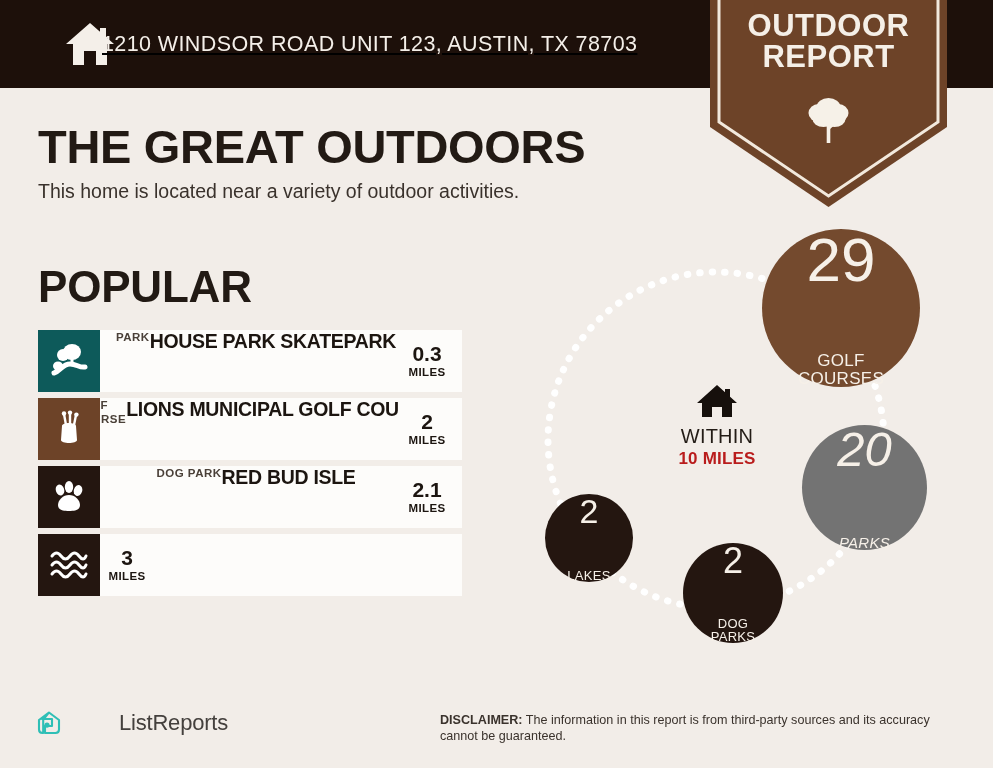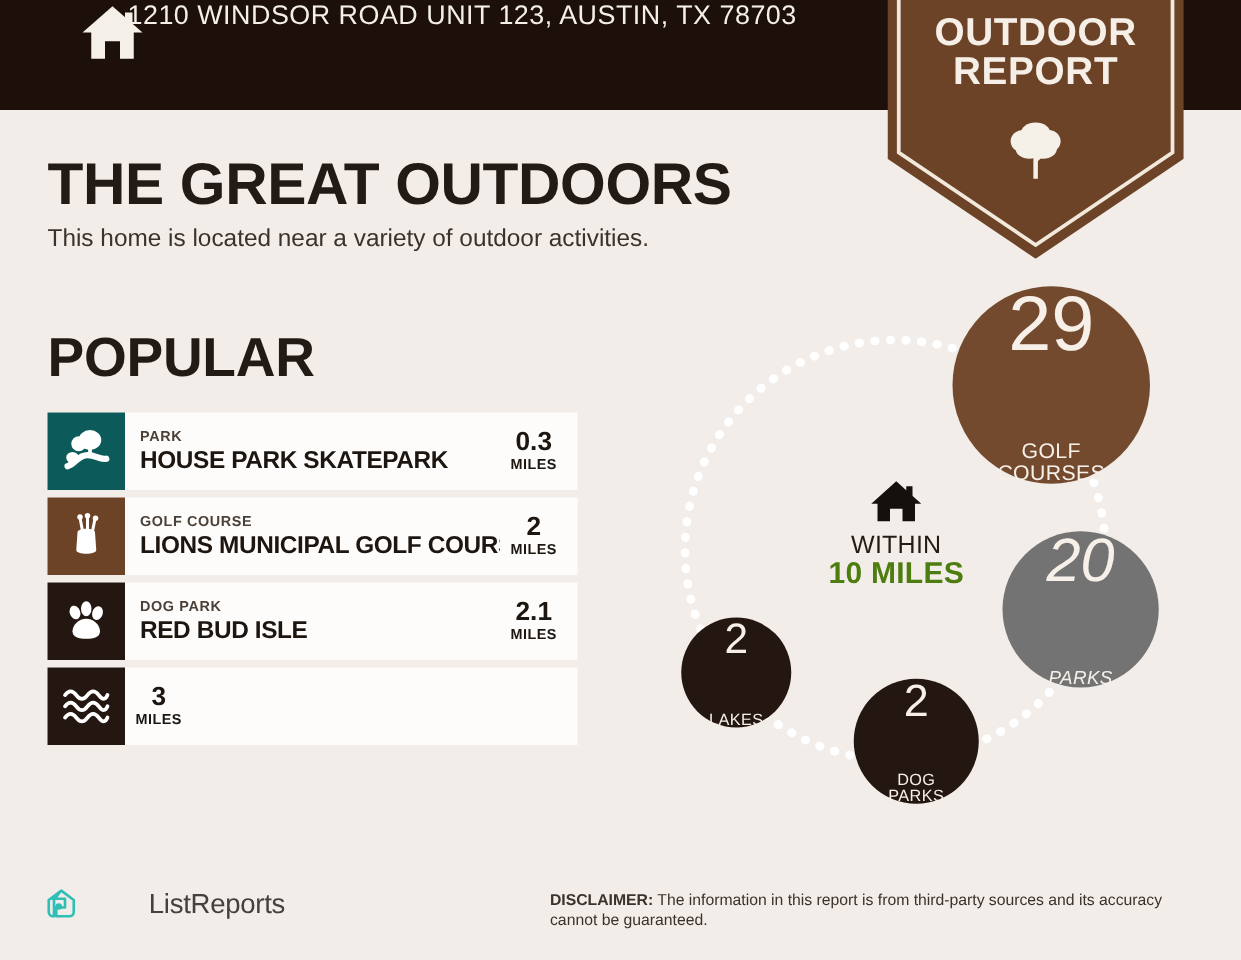--- a/index.html
+++ b/index.html
@@ -14,21 +14,21 @@
     width: 993px; height: 768px;
     background: #f2ede8;
     overflow: hidden;
   }
 
   
   .header {
     position: absolute; top: 0; left: 0;
     width: 993px; height: 88px;
     background: #1d100a;
-    display: flex; align-items: flex-start;
+    display: flex; align-items: center; text-decoration: underline;
   }
   .header-house {
     margin-left: 32px;
     width: 52px; height: 52px;
     display: block;
   }
   .header-address {
     margin-left: 18px;
     color: #f4efe9;
     font-size: 21.5px;
@@ -99,21 +99,21 @@
     background: #fdfcfa;
   }
   .row-icon {
     width: 62px; height: 62px;
     flex: 0 0 62px;
     display: flex; align-items: center; justify-content: center;
   }
   .row-icon svg { display: block; }
   .row-text {
     flex: 1 1 auto;
-    display: flex; flex-direction: column;
+    display: flex; flex-direction: row;
     justify-content: center;
     padding-left: 12px;
     overflow: hidden;
   }
   .row-cat {
     font-size: 11.5px;
     font-weight: 700;
     color: #4a4038;
     letter-spacing: 0.5px;
     line-height: 14px;
@@ -216,22 +216,22 @@
   }
   .center-node svg { display: block; margin: 0 auto 6px; }
   .center-l1 {
     font-size: 20px;
     color: #231c16;
     font-weight: 400;
     line-height: 22px;
     letter-spacing: 0.2px;
   }
   .center-l2 {
-    font-size: 24px;
-    color: #4d7c0f;
+    font-size: 17px;
+    color: #b91c1c;
     font-weight: 700;
     line-height: 23px;
     letter-spacing: 0.2px;
   }
 
   
   .footer-logo {
     position: absolute;
     left: 36px; top: 710px;
     display: flex; align-items: center; gap: 48px;

